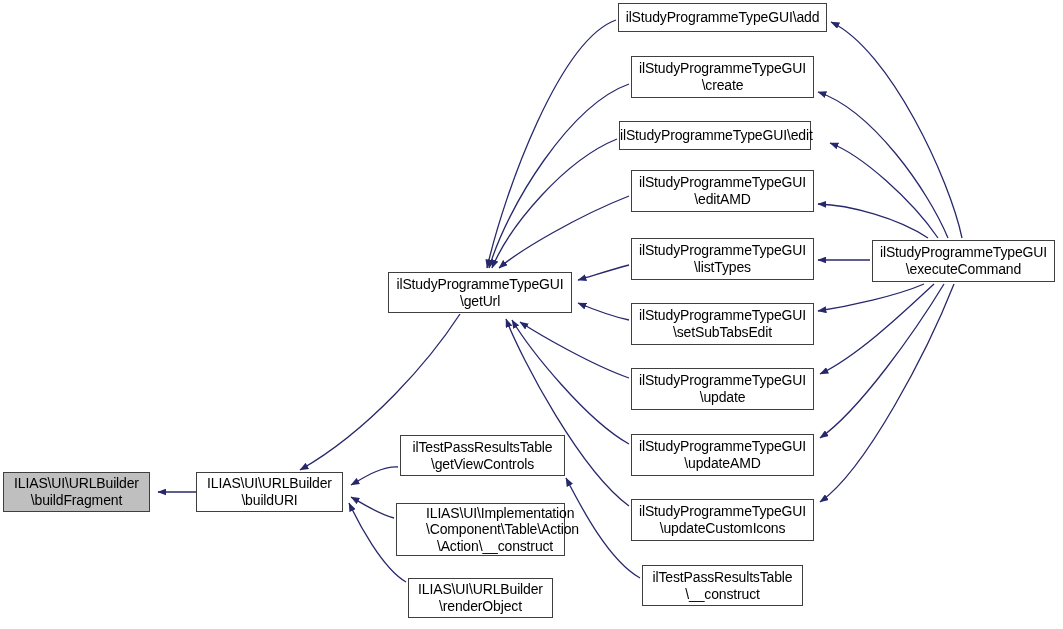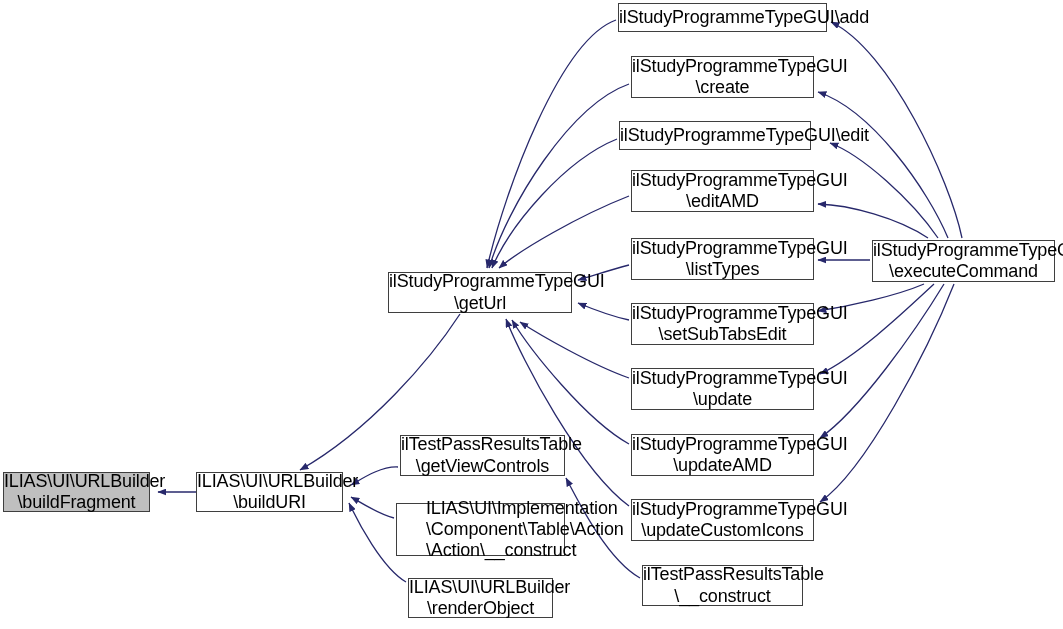--- a/index.html
+++ b/index.html
@@ -27,21 +27,21 @@
     position: absolute;
     box-sizing: border-box;
     border: 1px solid #3f3f3f;
     background: #ffffff;
     color: #000000;
     display: flex;
     align-items: center;
     justify-content: center;
     text-align: center;
     line-height: 1.18;
-    font-size: 18px;
+    font-size: 14px;
     letter-spacing: -0.15px;
     white-space: pre-line;
     z-index: 2;
   }
   .node.highlight {
     background: #bfbfbf;
   }
   .node-label {
     display: block;
     width: 100%;

